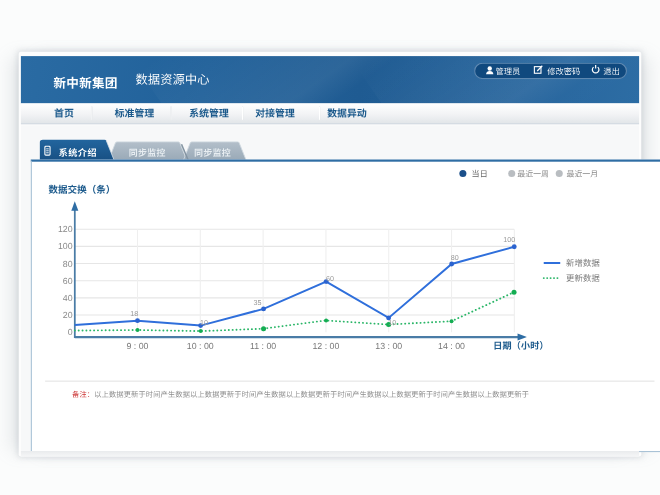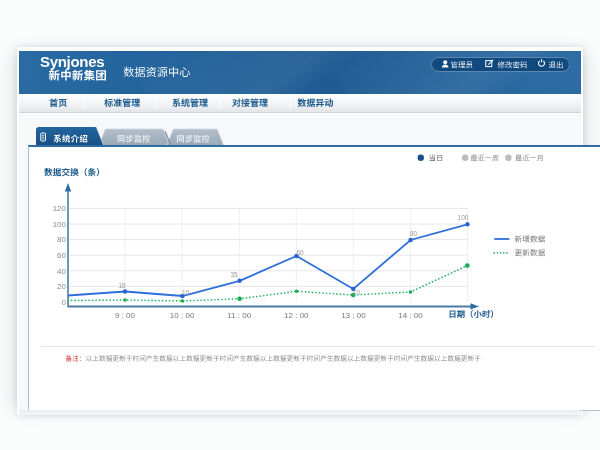--- a/index.html
+++ b/index.html
@@ -32,21 +32,20 @@
     border-top:1px solid #e4e4e4; }
   #foot { position:absolute; left:2px; right:2px; bottom:0; height:5px;
     background:linear-gradient(#e9ebed,#f5f6f7); }
 </style>
 </head>
 <body>
 <div id="card">
   <div id="hdr">
       <div class="streak" style="left:180px;"></div>
       <div class="streak" style="left:380px;"></div>
-      <div id="logo1">Synjones</div>
       <svg style="position:absolute;left:28.7px;top:18.3px" width="64.0" height="14.0" viewBox="0 0 64.0 14.0">
         <path transform="translate(0.5 10.6)" fill="#ffffff" d="M1.3 -2.6C1.1 -2 0.7 -1.3 0.3 -0.9C0.6 -0.7 1 -0.4 1.2 -0.2C1.6 -0.7 2.1 -1.6 2.4 -2.3ZM4.1 -2.2C4.4 -1.7 4.8 -0.9 5 -0.5L5.9 -1C5.8 -0.6 5.6 -0.3 5.4 0.1C5.7 0.2 6.2 0.6 6.4 0.9C7.4 -0.6 7.6 -2.9 7.6 -4.6V-4.7H8.7V1H10.1V-4.7H11.1V-6H7.6V-7.8C8.7 -8 9.9 -8.3 10.9 -8.6L9.8 -9.7C9 -9.3 7.6 -8.9 6.3 -8.7V-4.6C6.3 -3.5 6.3 -2.2 5.9 -1.1C5.7 -1.5 5.3 -2.2 5 -2.7ZM2.3 -7.5H4C3.9 -7.1 3.7 -6.5 3.5 -6.1H2.2L2.7 -6.2C2.7 -6.6 2.5 -7.1 2.3 -7.5ZM2.2 -9.5C2.4 -9.3 2.5 -8.9 2.6 -8.6H0.6V-7.5H2.2L1.2 -7.3C1.4 -6.9 1.5 -6.4 1.6 -6.1H0.4V-4.9H2.6V-4H0.5V-2.9H2.6V-0.4C2.6 -0.3 2.6 -0.3 2.5 -0.3C2.3 -0.3 2 -0.3 1.6 -0.3C1.8 0 2 0.5 2 0.8C2.6 0.8 3.1 0.8 3.4 0.6C3.8 0.4 3.9 0.1 3.9 -0.4V-2.9H5.8V-4H3.9V-4.9H6V-6.1H4.8C4.9 -6.4 5.1 -6.9 5.3 -7.3L4.3 -7.5H5.8V-8.6H4C3.8 -9 3.6 -9.5 3.5 -9.8Z M16.7 -9.8V-7.8H12.7V-1.9H14.1V-2.6H16.7V1H18.2V-2.6H20.8V-2H22.2V-7.8H18.2V-9.8ZM14.1 -3.9V-6.4H16.7V-3.9ZM20.8 -3.9H18.2V-6.4H20.8Z M24.7 -2.6C24.5 -2 24.1 -1.3 23.7 -0.9C24 -0.7 24.4 -0.4 24.6 -0.2C25 -0.7 25.5 -1.6 25.8 -2.3ZM27.5 -2.2C27.8 -1.7 28.2 -0.9 28.4 -0.5L29.3 -1C29.2 -0.6 29 -0.3 28.8 0.1C29.1 0.2 29.6 0.6 29.8 0.9C30.8 -0.6 31 -2.9 31 -4.6V-4.7H32.1V1H33.5V-4.7H34.5V-6H31V-7.8C32.1 -8 33.3 -8.3 34.3 -8.6L33.2 -9.7C32.4 -9.3 31 -8.9 29.7 -8.7V-4.6C29.7 -3.5 29.7 -2.2 29.3 -1.1C29.1 -1.5 28.7 -2.2 28.4 -2.7ZM25.7 -7.5H27.4C27.3 -7.1 27.1 -6.5 26.9 -6.1H25.6L26.1 -6.2C26.1 -6.6 25.9 -7.1 25.7 -7.5ZM25.6 -9.5C25.8 -9.3 25.9 -8.9 26 -8.6H24V-7.5H25.6L24.6 -7.3C24.8 -6.9 24.9 -6.4 25 -6.1H23.8V-4.9H26V-4H23.9V-2.9H26V-0.4C26 -0.3 26 -0.3 25.9 -0.3C25.7 -0.3 25.4 -0.3 25 -0.3C25.2 0 25.4 0.5 25.4 0.8C26 0.8 26.5 0.8 26.8 0.6C27.2 0.4 27.3 0.1 27.3 -0.4V-2.9H29.2V-4H27.3V-4.9H29.4V-6.1H28.2C28.3 -6.4 28.5 -6.9 28.7 -7.3L27.7 -7.5H29.2V-8.6H27.4C27.2 -9 27 -9.5 26.9 -9.8Z M40.1 -3.2V-2.6H35.7V-1.5H39C37.9 -0.9 36.5 -0.4 35.3 -0.2C35.6 0.1 36 0.6 36.2 1C37.5 0.6 39 -0.1 40.1 -1V1H41.5V-1C42.6 -0.2 44.1 0.5 45.5 0.9C45.6 0.6 46 0.1 46.3 -0.2C45.1 -0.5 43.8 -1 42.8 -1.5H46V-2.6H41.5V-3.2ZM40.6 -6.2V-5.8H38.3V-6.2ZM40.4 -9.5C40.6 -9.2 40.7 -8.9 40.8 -8.7H38.9C39.1 -8.9 39.3 -9.2 39.5 -9.5L38.1 -9.8C37.5 -8.8 36.6 -7.6 35.3 -6.7C35.7 -6.5 36.1 -6.1 36.3 -5.8C36.5 -6 36.7 -6.1 36.9 -6.3V-3H38.3V-3.3H45.7V-4.4H42V-4.9H45V-5.8H42V-6.2H45V-7.1H42V-7.6H45.5V-8.7H42.2C42.1 -9 41.9 -9.5 41.7 -9.8ZM40.6 -7.1H38.3V-7.6H40.6ZM40.6 -4.9V-4.4H38.3V-4.9Z M47.6 -9.3V1H49V0.6H56V1H57.5V-9.3ZM49 -0.6V-8.1H56V-0.6ZM52.8 -7.7V-6.5H49.5V-5.3H52.3C51.4 -4.2 50.3 -3.3 49.2 -2.8C49.5 -2.5 49.9 -2.1 50.1 -1.9C51 -2.3 52 -3 52.8 -3.9V-2.3C52.8 -2.2 52.8 -2.2 52.7 -2.2C52.5 -2.2 52 -2.2 51.6 -2.2C51.8 -1.8 52 -1.3 52.1 -0.9C52.8 -0.9 53.3 -1 53.7 -1.2C54.1 -1.4 54.2 -1.7 54.2 -2.3V-5.3H55.6V-6.5H54.2V-7.7Z"></path>
       </svg>
       <svg style="position:absolute;left:103.7px;top:15.0px" width="70.0" height="14.0" viewBox="0 0 70.0 14.0">
         <path transform="translate(0.2 10.2)" fill="#ffffff" d="M5 -9.2C4.8 -8.8 4.4 -8.1 4.1 -7.7L4.7 -7.4C5 -7.8 5.3 -8.4 5.7 -8.9ZM1 -8.9C1.3 -8.4 1.6 -7.8 1.7 -7.4L2.3 -7.7C2.2 -8.1 1.9 -8.7 1.6 -9.1ZM4.6 -2.9C4.3 -2.3 4 -1.8 3.6 -1.4C3.1 -1.6 2.7 -1.8 2.3 -2C2.4 -2.3 2.6 -2.6 2.8 -2.9ZM1.2 -1.7C1.8 -1.5 2.4 -1.2 3 -0.9C2.2 -0.4 1.4 -0.1 0.5 0.2C0.6 0.3 0.8 0.6 0.9 0.8C1.9 0.5 2.8 0.1 3.7 -0.6C4 -0.3 4.4 -0.1 4.6 0.1L5.2 -0.5C4.9 -0.7 4.6 -0.9 4.2 -1.1C4.8 -1.7 5.3 -2.5 5.5 -3.5L5.1 -3.7L5 -3.6H3.1L3.4 -4.2L2.6 -4.3C2.5 -4.1 2.4 -3.9 2.3 -3.6H0.8V-2.9H2C1.7 -2.5 1.5 -2 1.2 -1.7ZM2.9 -9.4V-7.3H0.6V-6.6H2.6C2.1 -5.9 1.2 -5.2 0.4 -4.9C0.6 -4.7 0.8 -4.4 0.9 -4.2C1.6 -4.6 2.3 -5.2 2.9 -5.9V-4.5H3.7V-6C4.2 -5.7 4.9 -5.1 5.2 -4.9L5.6 -5.5C5.4 -5.7 4.4 -6.3 3.8 -6.6H5.9V-7.3H3.7V-9.4ZM7 -9.3C6.8 -7.3 6.3 -5.5 5.4 -4.3C5.6 -4.2 5.9 -3.9 6 -3.8C6.3 -4.2 6.6 -4.7 6.8 -5.2C7 -4.1 7.4 -3.1 7.8 -2.2C7.1 -1.2 6.3 -0.3 5.1 0.2C5.2 0.4 5.4 0.8 5.5 0.9C6.7 0.3 7.5 -0.5 8.2 -1.4C8.7 -0.5 9.4 0.3 10.3 0.8C10.4 0.6 10.7 0.3 10.9 0.1C9.9 -0.4 9.2 -1.2 8.6 -2.2C9.2 -3.4 9.6 -4.8 9.9 -6.5H10.6V-7.2H7.4C7.6 -7.9 7.7 -8.5 7.8 -9.2ZM9.1 -6.5C8.9 -5.2 8.6 -4 8.2 -3.1C7.8 -4.1 7.5 -5.2 7.3 -6.5Z M16.6 -2.7V0.9H17.4V0.4H20.8V0.9H21.6V-2.7H19.4V-4.1H21.9V-4.8H19.4V-6H21.5V-8.9H15.6V-5.5C15.6 -3.8 15.5 -1.3 14.4 0.4C14.5 0.5 14.9 0.8 15.1 0.9C16 -0.5 16.3 -2.4 16.4 -4.1H18.6V-2.7ZM16.4 -8.2H20.7V-6.8H16.4ZM16.4 -6H18.6V-4.8H16.4L16.4 -5.5ZM17.4 -0.2V-1.9H20.8V-0.2ZM13.1 -9.4V-7.1H11.7V-6.4H13.1V-3.9C12.5 -3.7 12 -3.6 11.5 -3.5L11.7 -2.6L13.1 -3.1V-0.2C13.1 0 13 0 12.9 0C12.7 0.1 12.3 0.1 11.8 0C11.9 0.3 12 0.6 12.1 0.8C12.8 0.8 13.2 0.8 13.5 0.7C13.8 0.5 13.9 0.3 13.9 -0.2V-3.3L15.1 -3.7L15 -4.5L13.9 -4.1V-6.4H15.1V-7.1H13.9V-9.4Z M23.4 -8.4C24.2 -8.1 25.2 -7.6 25.7 -7.2L26.1 -7.9C25.6 -8.2 24.6 -8.7 23.8 -9ZM22.9 -5.5 23.2 -4.8C24.1 -5.1 25.2 -5.4 26.3 -5.8L26.2 -6.6C25 -6.2 23.8 -5.8 22.9 -5.5ZM24.4 -4.2V-1H25.3V-3.4H30.8V-1.1H31.7V-4.2ZM27.7 -3.1C27.4 -1.2 26.5 -0.2 23 0.2C23.1 0.4 23.3 0.7 23.3 0.9C27.1 0.4 28.1 -0.8 28.5 -3.1ZM28.2 -0.8C29.6 -0.4 31.4 0.4 32.4 0.9L32.9 0.2C31.9 -0.3 30 -1 28.6 -1.5ZM27.8 -9.4C27.5 -8.6 27 -7.6 26 -7C26.2 -6.9 26.5 -6.6 26.6 -6.4C27.1 -6.8 27.5 -7.3 27.8 -7.7H29.1C28.8 -6.5 28.1 -5.5 26.1 -5C26.2 -4.8 26.4 -4.6 26.5 -4.4C28 -4.8 28.9 -5.6 29.5 -6.5C30.2 -5.5 31.3 -4.8 32.5 -4.4C32.6 -4.7 32.9 -5 33 -5.1C31.6 -5.4 30.4 -6.2 29.8 -7.1C29.9 -7.3 29.9 -7.5 30 -7.7H31.7C31.5 -7.3 31.3 -7 31.1 -6.7L31.9 -6.5C32.2 -6.9 32.5 -7.6 32.8 -8.2L32.2 -8.4L32 -8.4H28.2C28.4 -8.7 28.5 -9 28.6 -9.3Z M39.6 -4.6H43V-3.6H39.6ZM39.6 -6.1H43V-5.2H39.6ZM39.3 -2.3C38.9 -1.5 38.4 -0.8 37.9 -0.2C38.1 -0.1 38.4 0.1 38.6 0.2C39.1 -0.4 39.6 -1.3 40 -2.1ZM42.4 -2.1C42.9 -1.4 43.4 -0.4 43.7 0.1L44.4 -0.2C44.2 -0.8 43.6 -1.7 43.2 -2.4ZM34.6 -8.7C35.2 -8.3 36 -7.8 36.4 -7.4L36.9 -8.1C36.5 -8.4 35.7 -8.9 35.1 -9.3ZM34 -5.7C34.7 -5.3 35.5 -4.8 35.9 -4.5L36.4 -5.2C36 -5.5 35.1 -5.9 34.5 -6.3ZM34.3 0.3 35 0.7C35.5 -0.3 36.2 -1.7 36.6 -2.9L36 -3.4C35.5 -2.1 34.8 -0.6 34.3 0.3ZM37.4 -8.9V-5.8C37.4 -3.9 37.3 -1.4 36 0.4C36.2 0.5 36.5 0.7 36.7 0.9C38 -1 38.2 -3.8 38.2 -5.8V-8.1H44.3V-8.9ZM40.9 -7.9C40.8 -7.6 40.7 -7.2 40.6 -6.8H38.9V-2.9H40.9V0C40.9 0.1 40.8 0.2 40.7 0.2C40.5 0.2 40.1 0.2 39.5 0.2C39.6 0.4 39.7 0.7 39.8 0.9C40.5 0.9 41 0.9 41.3 0.8C41.6 0.6 41.7 0.4 41.7 0V-2.9H43.8V-6.8H41.4C41.5 -7.1 41.7 -7.4 41.8 -7.8Z M49.9 -9.4V-7.4H45.9V-2.1H46.7V-2.8H49.9V0.9H50.8V-2.8H54V-2.1H54.9V-7.4H50.8V-9.4ZM46.7 -3.6V-6.6H49.9V-3.6ZM54 -3.6H50.8V-6.6H54Z M59.3 -6.3V-0.7C59.3 0.4 59.7 0.7 60.9 0.7C61.1 0.7 62.9 0.7 63.1 0.7C64.4 0.7 64.7 0.1 64.8 -2.1C64.5 -2.1 64.2 -2.3 64 -2.4C63.9 -0.5 63.8 -0.1 63.1 -0.1C62.7 -0.1 61.2 -0.1 60.9 -0.1C60.3 -0.1 60.2 -0.2 60.2 -0.7V-6.3ZM57.5 -5.4C57.3 -4.1 57 -2.4 56.5 -1.2L57.3 -0.9C57.8 -2.1 58.2 -4 58.3 -5.3ZM64.5 -5.4C65.2 -4.1 65.8 -2.3 66 -1.2L66.8 -1.5C66.6 -2.7 66 -4.4 65.3 -5.7ZM59.8 -8.5C60.9 -7.7 62.2 -6.6 62.8 -5.9L63.4 -6.5C62.8 -7.2 61.5 -8.3 60.4 -9Z"></path>
       </svg>
       <svg style="position:absolute;left:412.0px;top:6.0px" width="139.0" height="15.0" viewBox="0 0 139.0 15.0">
         <rect x="0.5" y="0.5" width="138" height="14" rx="7.2" fill="#10497e" stroke="#5e88b0" stroke-width="1"></rect>
         <g fill="#fff">
           <circle cx="14.2" cy="5.3" r="2"></circle>

